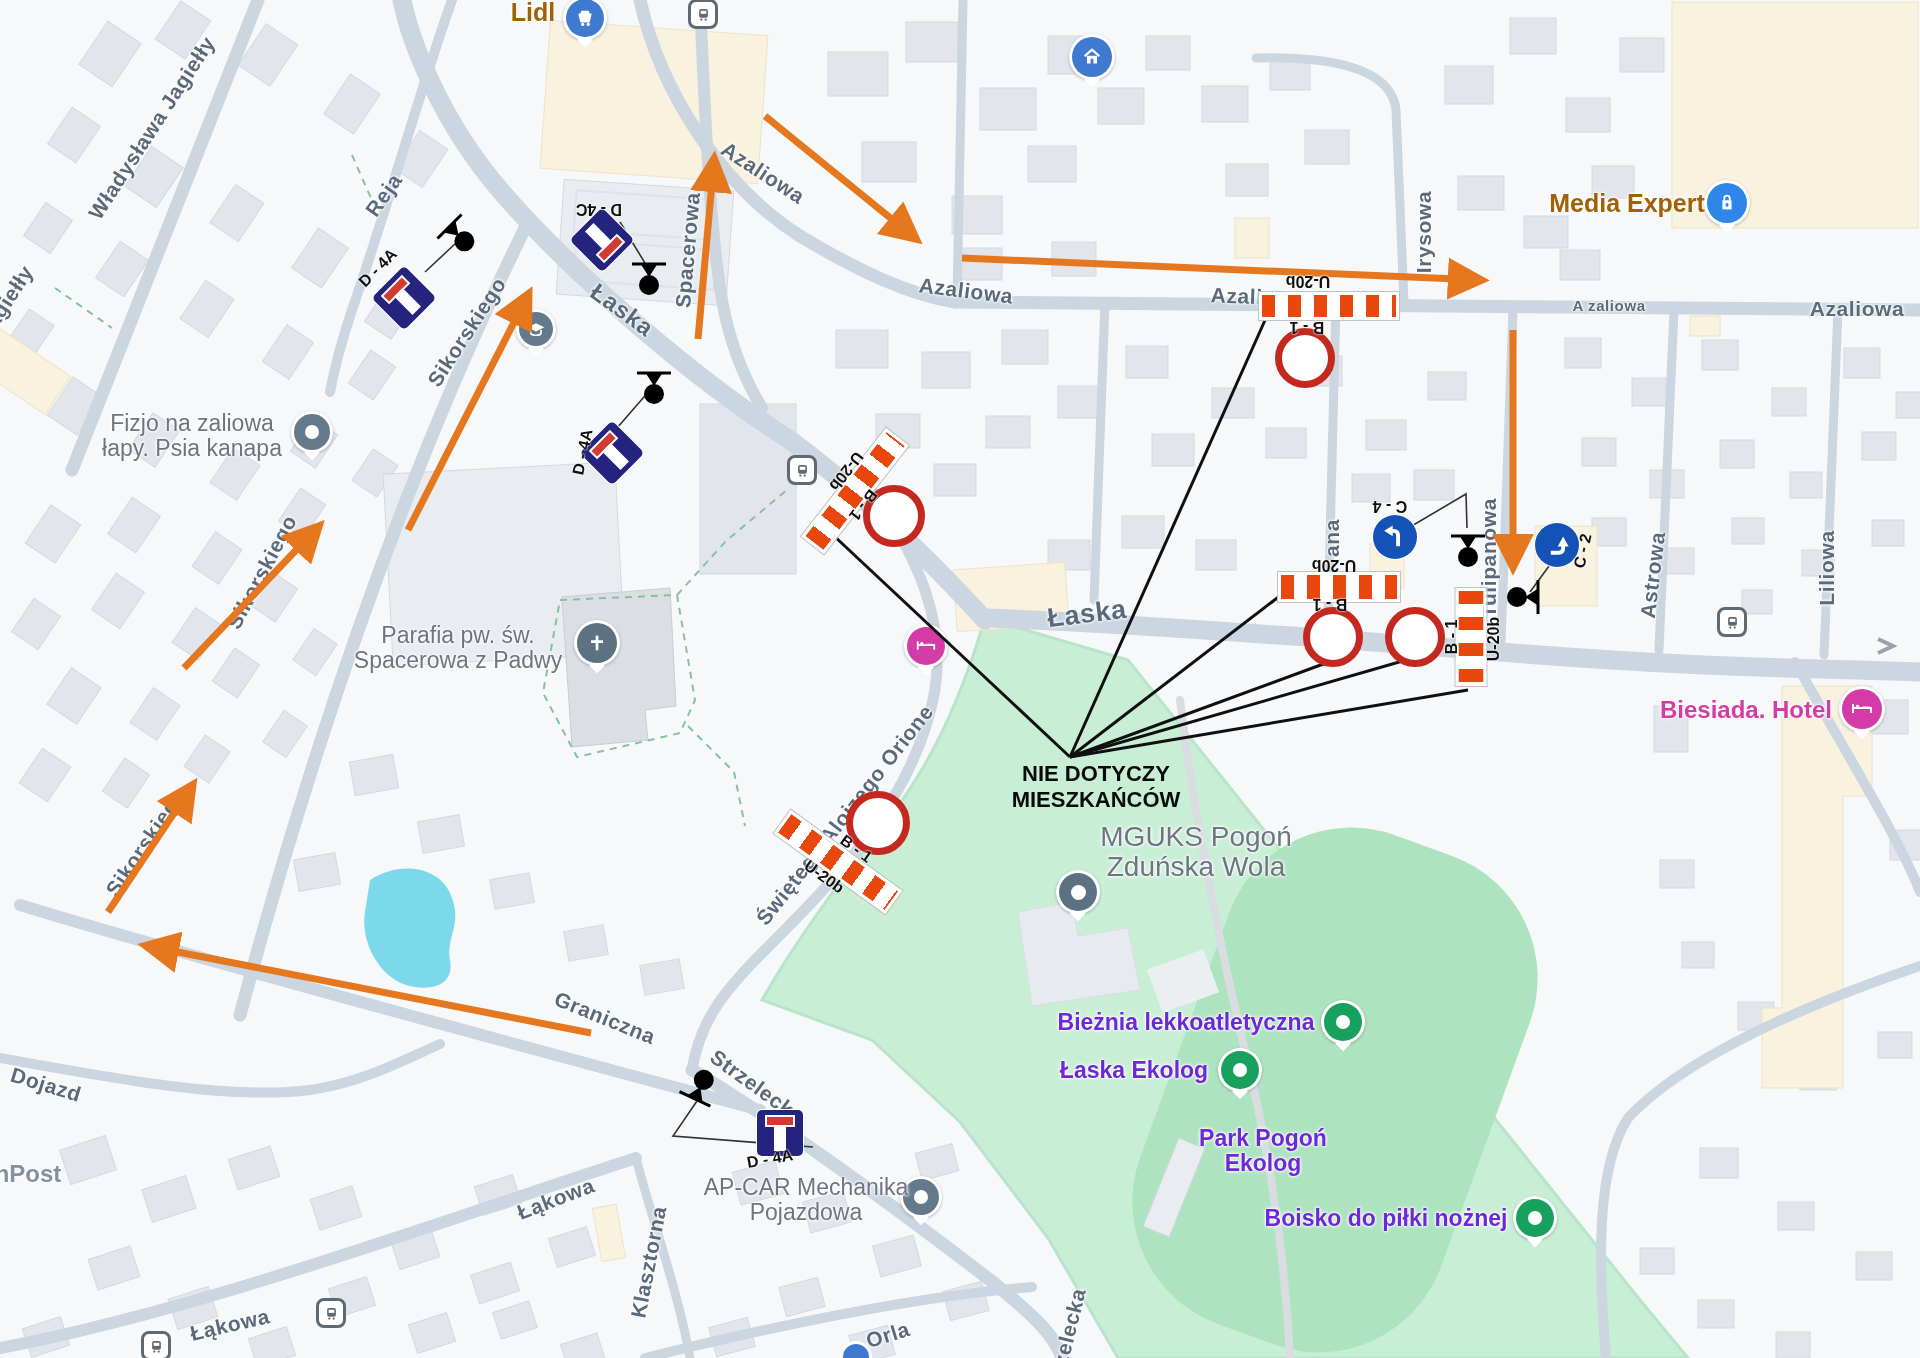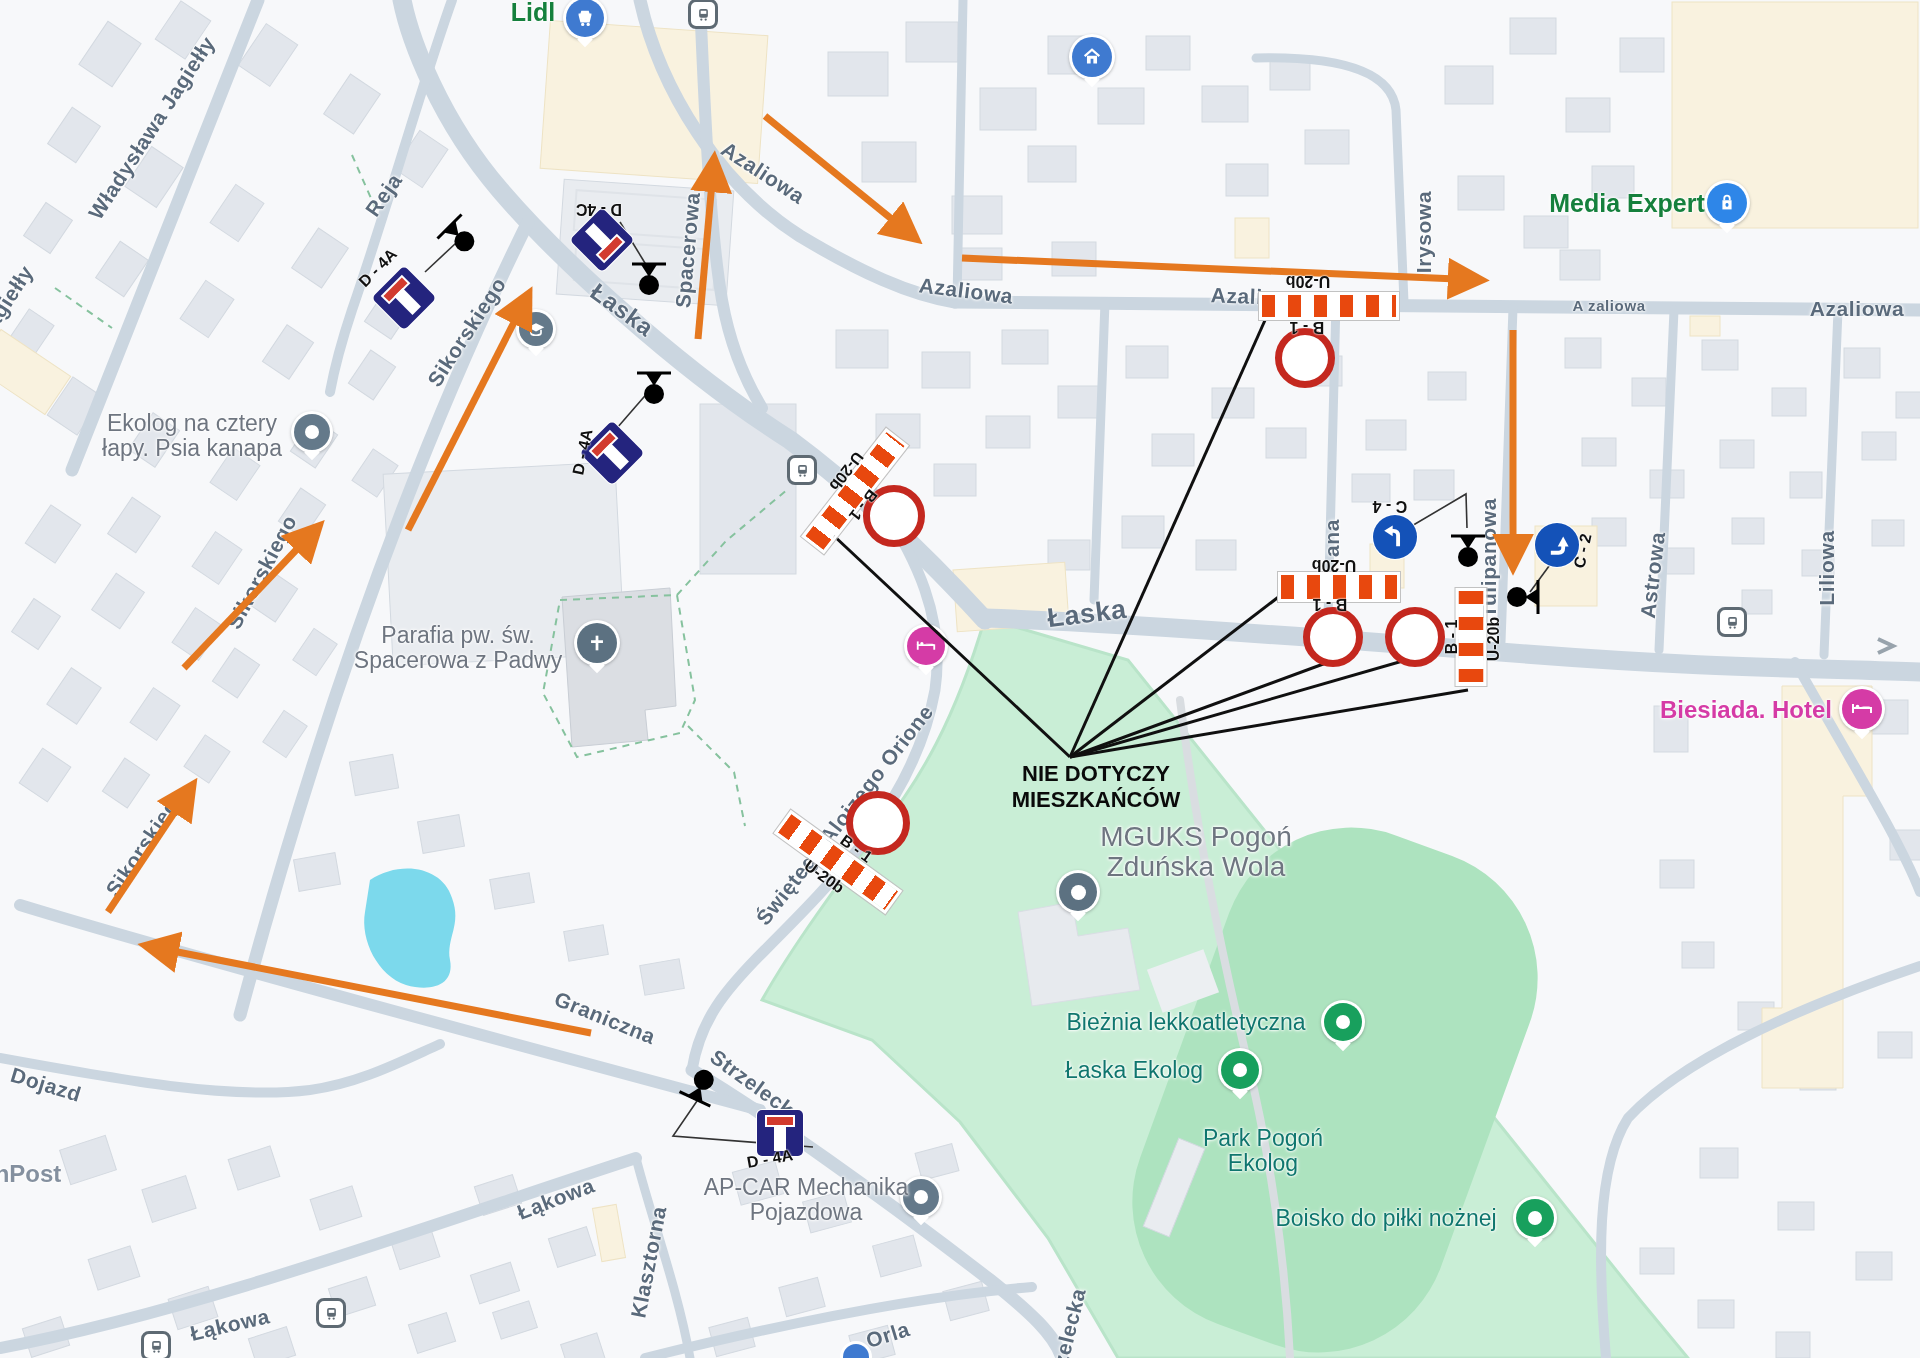--- a/index.html
+++ b/index.html
@@ -6,23 +6,23 @@
   #map{position:relative;width:1920px;height:1358px;overflow:hidden;background:#f7f8fa;
        font-family:"Liberation Sans","DejaVu Sans",sans-serif;}
   #map svg.layer{position:absolute;left:0;top:0;pointer-events:none;}
   .st{position:absolute;white-space:nowrap;color:#5A6A7B;font-weight:bold;letter-spacing:.6px;
       text-shadow:0 0 2px #fff,0 0 3px #fff,0 0 4px #fff;z-index:20;
       transform:translate(-50%,-50%) rotate(var(--r,0deg));}
   .poi{position:absolute;white-space:nowrap;font-weight:bold;text-align:center;line-height:1.08;
       text-shadow:0 0 2px #fff,0 0 3px #fff,0 0 4px #fff;z-index:30;
       transform:translate(-50%,-50%) rotate(var(--r,0deg));}
   .poi.gray{color:#6E7580;font-weight:normal;}
-  .poi.blue{color:#15803d;}
+  .poi.blue{color:#a16207;}
   .poi.pink{color:#D53BA6;}
-  .poi.green{color:#0f766e;font-weight:normal;}
+  .poi.green{color:#6d28d9;font-weight:bold;}
   .poi.steel{color:#84909F;}
   .pin{position:absolute;background:#fff;border-radius:50%;z-index:29;
        transform:translate(-50%,-50%);box-shadow:0 1px 3px rgba(60,64,67,.35);}
   .pin::after{content:"";position:absolute;bottom:-5px;left:50%;width:11px;height:11px;background:#fff;
        transform:translateX(-50%) rotate(45deg);z-index:-1;}
   .pin .pc{border-radius:50%;margin:3px;display:flex;align-items:center;justify-content:center;}
   .busstop{position:absolute;width:24px;height:24px;border-radius:8px;background:#fff;border:3px solid #5E6A73;
        z-index:25;transform:translate(-50%,-50%);display:flex;align-items:center;justify-content:center;}
   .b1{position:absolute;background:#fff;border:7px solid #C4281F;border-radius:50%;z-index:41;
        transform:translate(-50%,-50%);}
@@ -307,21 +307,21 @@
     <div class="pc" style="width:40px;height:40px;background:#2E86E8">
       <svg width="22" height="22" viewBox="0 0 24 24">
           <path d="M7 9h10v10H7Z" fill="#fff"></path>
           <path d="M9 9V7a3 3 0 0 1 6 0v2" fill="none" stroke="#fff" stroke-width="2"></path>
           <rect x="10.5" y="12" width="3" height="4" rx="1.4" fill="#2E86E8"></rect>
         </svg>
     </div>
   </div>
 
   <div class="poi gray" style="left:192px;top:436px;font-size:23px">
-    <div>Ekolog na cztery</div>
+    <div>Fizjo na zaliowa</div>
       <div>łapy. Psia kanapa</div>
   </div>
   <div class="pin" style="left:312px;top:432px;width:42px;height:42px">
     <div class="pc" style="width:36px;height:36px;background:#64798A">
       <div style="width:14px;height:14px;border-radius:50%;background:#fff"></div>
     </div>
   </div>
 
   <div class="poi gray" style="left:458px;top:648px;font-size:23px">
     <div>Parafia pw. św.</div>

